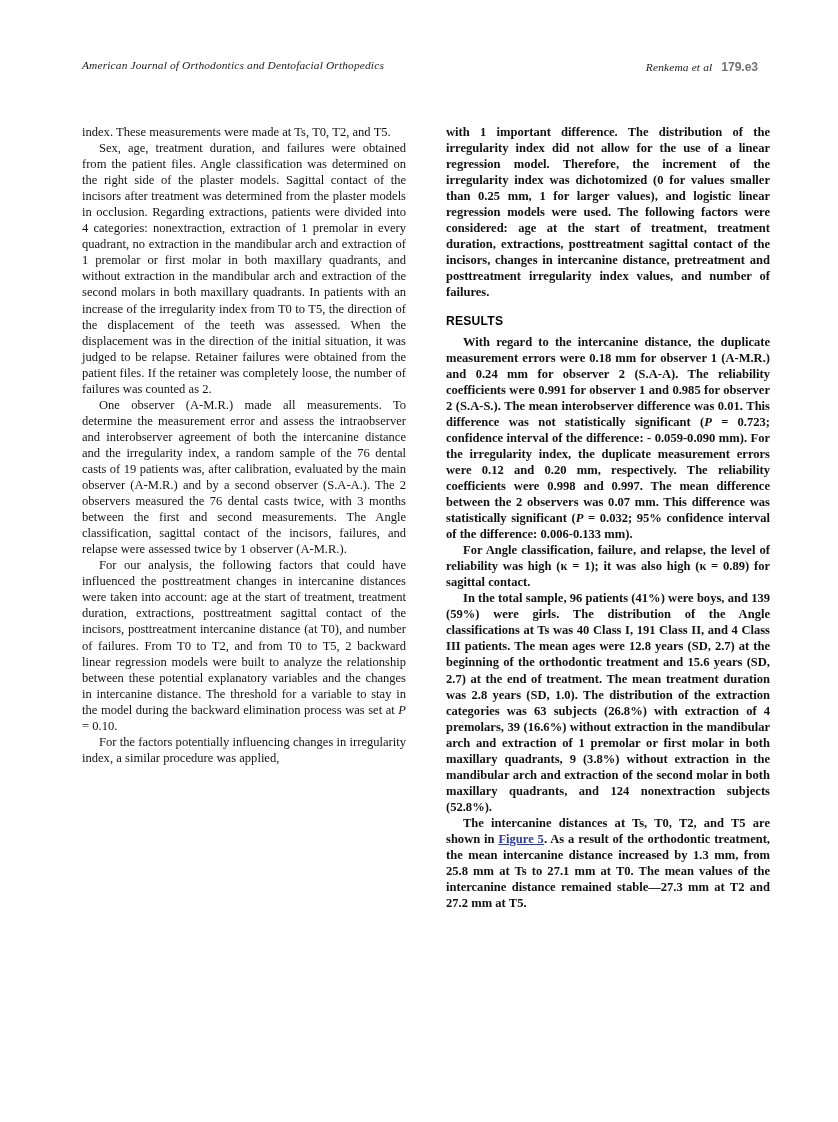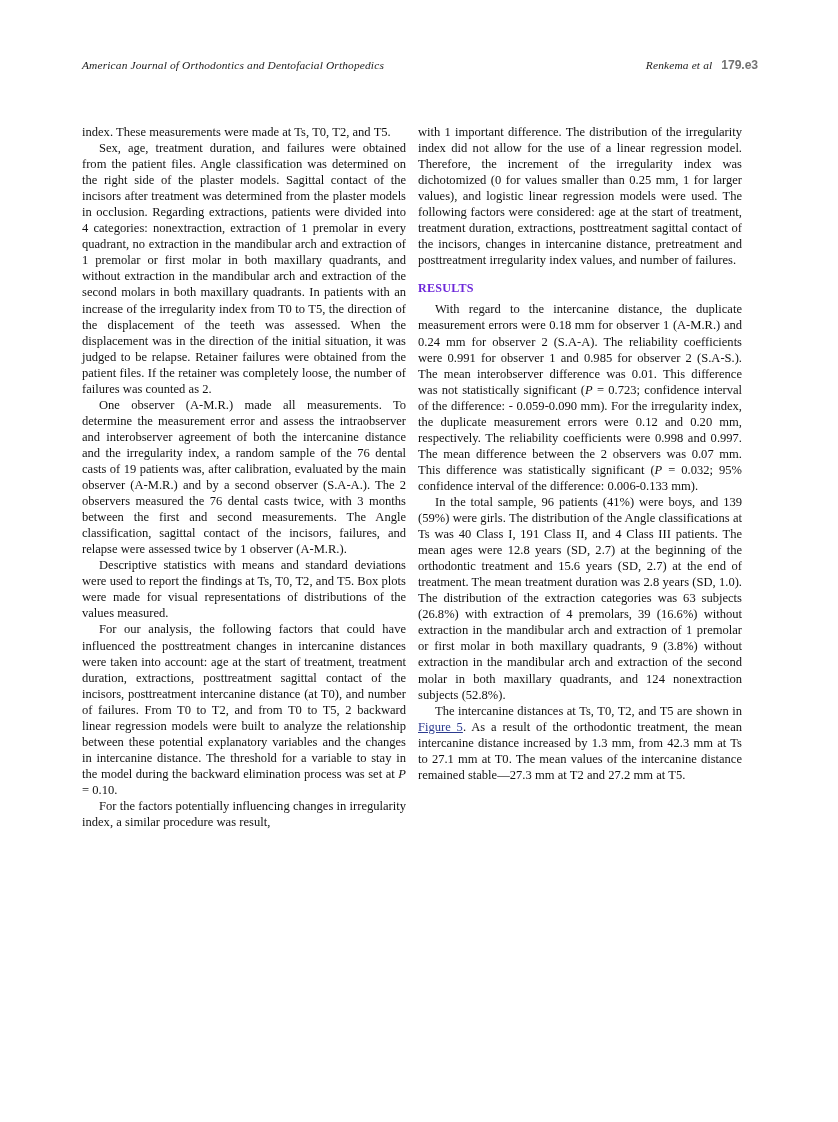--- a/index.html
+++ b/index.html
@@ -28,21 +28,21 @@
   }
 
   
   .running-head {
     position: absolute;
     left: 82px;
     top: 58px;
     width: 676px;
     display: flex;
     justify-content: space-between;
-    align-items: flex-start;
+    align-items: flex-end;
   }
   .rh-left {
     font-family: "Liberation Serif", serif;
     font-style: italic;
     font-size: 11.4px;
     line-height: 15.5px;
     color: #1a1a1a;
     letter-spacing: 0.15px;
   }
   .rh-left .rh-line2 { display: block; }
@@ -69,21 +69,21 @@
   }
 
   
   .columns {
     position: absolute;
     left: 82px;
     top: 124px;
     width: 676px;
     height: 960px;
     display: flex;
-    gap: 12px;
+    gap: 40px;
   }
   .col {
     width: 324px;
     flex: 0 0 324px;
   }
 
   p.body-par {
     margin: 0;
     font-family: "Liberation Serif", serif;
     font-size: 12.55px;
@@ -91,37 +91,37 @@
     text-align: justify;
     text-justify: inter-word;
     color: #111111;
     hyphens: none;
   }
   p.indent { text-indent: 17px; }
 
   h3.section-head {
     margin: 0;
     padding: 13px 0 5px 0;
-    font-family: Liberation Serif, serif;
+    font-family: Liberation Sans, sans-serif;
     font-weight: bold;
     font-size: 12.1px;
     line-height: 15px;
-    color: #6d28d9;
+    color: #000000;
     letter-spacing: 0.1px;
   }
   h3.section-head.caps {
     letter-spacing: 0.25px;
   }
 
   .ital { font-style: italic; }
   .figref { color: #2b3a8f; }
 
   
   .col.left p.body-par { word-spacing: 0.1px; }
-  .col.right p.body-par { word-spacing: 0.1px; }
+  .col.right p.body-par { word-spacing: 0.1px; font-weight: bold; }
 </style>
 </head>
 <body>
 
 <div class="page">
 
   <div class="running-head">
     <div class="rh-left">
       <span>American Journal of Orthodontics and Dentofacial Orthopedics</span>
     </div>
@@ -135,37 +135,37 @@
 
     <div class="col left">
 
       <p class="body-par">index. These measurements were made at Ts, T0, T2, and T5.</p>
 
       <p class="body-par indent">Sex, age, treatment duration, and failures were obtained from the patient files. Angle classification was determined on the right side of the plaster models. Sagittal contact of the incisors after treatment was determined from the plaster models in occlusion. Regarding extractions, patients were divided into 4 categories: nonextraction, extraction of 1 premolar in every quadrant, no extraction in the mandibular arch and extraction of 1 premolar or first molar in both maxillary quadrants, and without extraction in the mandibular arch and extraction of the second molars in both maxillary quadrants. In patients with an increase of the irregularity index from T0 to T5, the direction of the displacement of the teeth was assessed. When the displacement was in the direction of the initial situation, it was judged to be relapse. Retainer failures were obtained from the patient files. If the retainer was completely loose, the number of failures was counted as 2.</p>
 
       <p class="body-par indent">One observer (A-M.R.) made all measurements. To determine the measurement error and assess the intraobserver and interobserver agreement of both the intercanine distance and the irregularity index, a random sample of the 76 dental casts of 19 patients was, after calibration, evaluated by the main observer (A-M.R.) and by a second observer (S.A-A.). The 2 observers measured the 76 dental casts twice, with 3 months between the first and second measurements. The Angle classification, sagittal contact of the incisors, failures, and relapse were assessed twice by 1 observer (A-M.R.).</p>
 
 
-      <p class="body-par indent">Descriptive statistics with means and standard deviations were used to report the findings at Ts, T0, T2, and T5. Box plots were made for visual representations of distributions of the values measured.</p>
 
       <p class="body-par indent"><span>For our analysis, the following factors that could have influenced the posttreatment changes in intercanine distances were taken into account: age at the start of treatment, treatment duration, extractions, posttreatment sagittal contact of the incisors, posttreatment intercanine distance (at T0), and number of failures. From T0 to T2, and from T0 to T5, 2 backward linear regression models were built to analyze the relationship between these potential explanatory variables and the changes in intercanine distance. The threshold for a variable to stay in the model during the backward elimination process was set at </span><span class="ital">P</span><span> = 0.10.</span></p>
 
-      <p class="body-par indent">For the factors potentially influencing changes in irregularity index, a similar procedure was result,</p>
+      <p class="body-par indent">For the factors potentially influencing changes in irregularity index, a similar procedure was applied,</p>
 
     </div>
 
     <div class="col right">
 
       <p class="body-par">with 1 important difference. The distribution of the irregularity index did not allow for the use of a linear regression model. Therefore, the increment of the irregularity index was dichotomized (0 for values smaller than 0.25 mm, 1 for larger values), and logistic linear regression models were used. The following factors were considered: age at the start of treatment, treatment duration, extractions, posttreatment sagittal contact of the incisors, changes in intercanine distance, pretreatment and posttreatment irregularity index values, and number of failures.</p>
 
       <h3 class="section-head caps">RESULTS</h3>
 
       <p class="body-par indent"><span>With regard to the intercanine distance, the duplicate measurement errors were 0.18 mm for observer 1 (A-M.R.) and 0.24 mm for observer 2 (S.A-A). The reliability coefficients were 0.991 for observer 1 and 0.985 for observer 2 (S.A-S.). The mean interobserver difference was 0.01. This difference was not statistically significant (</span><span class="ital">P</span><span> = 0.723; confidence interval of the difference: - 0.059-0.090 mm). For the irregularity index, the duplicate measurement errors were 0.12 and 0.20 mm, respectively. The reliability coefficients were 0.998 and 0.997. The mean difference between the 2 observers was 0.07 mm. This difference was statistically significant (</span><span class="ital">P</span><span> = 0.032; 95% confidence interval of the difference: 0.006-0.133 mm).</span></p>
 
+      <p class="body-par indent">For Angle classification, failure, and relapse, the level of reliability was high (κ = 1); it was also high (κ = 0.89) for sagittal contact.</p>
 
       <p class="body-par indent">In the total sample, 96 patients (41%) were boys, and 139 (59%) were girls. The distribution of the Angle classifications at Ts was 40 Class I, 191 Class II, and 4 Class III patients. The mean ages were 12.8 years (SD, 2.7) at the beginning of the orthodontic treatment and 15.6 years (SD, 2.7) at the end of treatment. The mean treatment duration was 2.8 years (SD, 1.0). The distribution of the extraction categories was 63 subjects (26.8%) with extraction of 4 premolars, 39 (16.6%) without extraction in the mandibular arch and extraction of 1 premolar or first molar in both maxillary quadrants, 9 (3.8%) without extraction in the mandibular arch and extraction of the second molar in both maxillary quadrants, and 124 nonextraction subjects (52.8%).</p>
 
-      <p class="body-par indent"><span>The intercanine distances at Ts, T0, T2, and T5 are shown in </span><a class="figref" href="#">Figure 5</a><span>. As a result of the orthodontic treatment, the mean intercanine distance increased by 1.3 mm, from 42.3 mm at Ts to 27.1 mm at T0. The mean values of the intercanine distance remained stable—27.3 mm at T2 and 27.2 mm at T5.</span></p>
+      <p class="body-par indent"><span>The intercanine distances at Ts, T0, T2, and T5 are shown in </span><a class="figref" href="#">Figure 5</a><span>. As a result of the orthodontic treatment, the mean intercanine distance increased by 1.3 mm, from 25.8 mm at Ts to 27.1 mm at T0. The mean values of the intercanine distance remained stable—27.3 mm at T2 and 27.2 mm at T5.</span></p>
 
 
     </div>
   </div>
 </div>
 
 </body></html>

